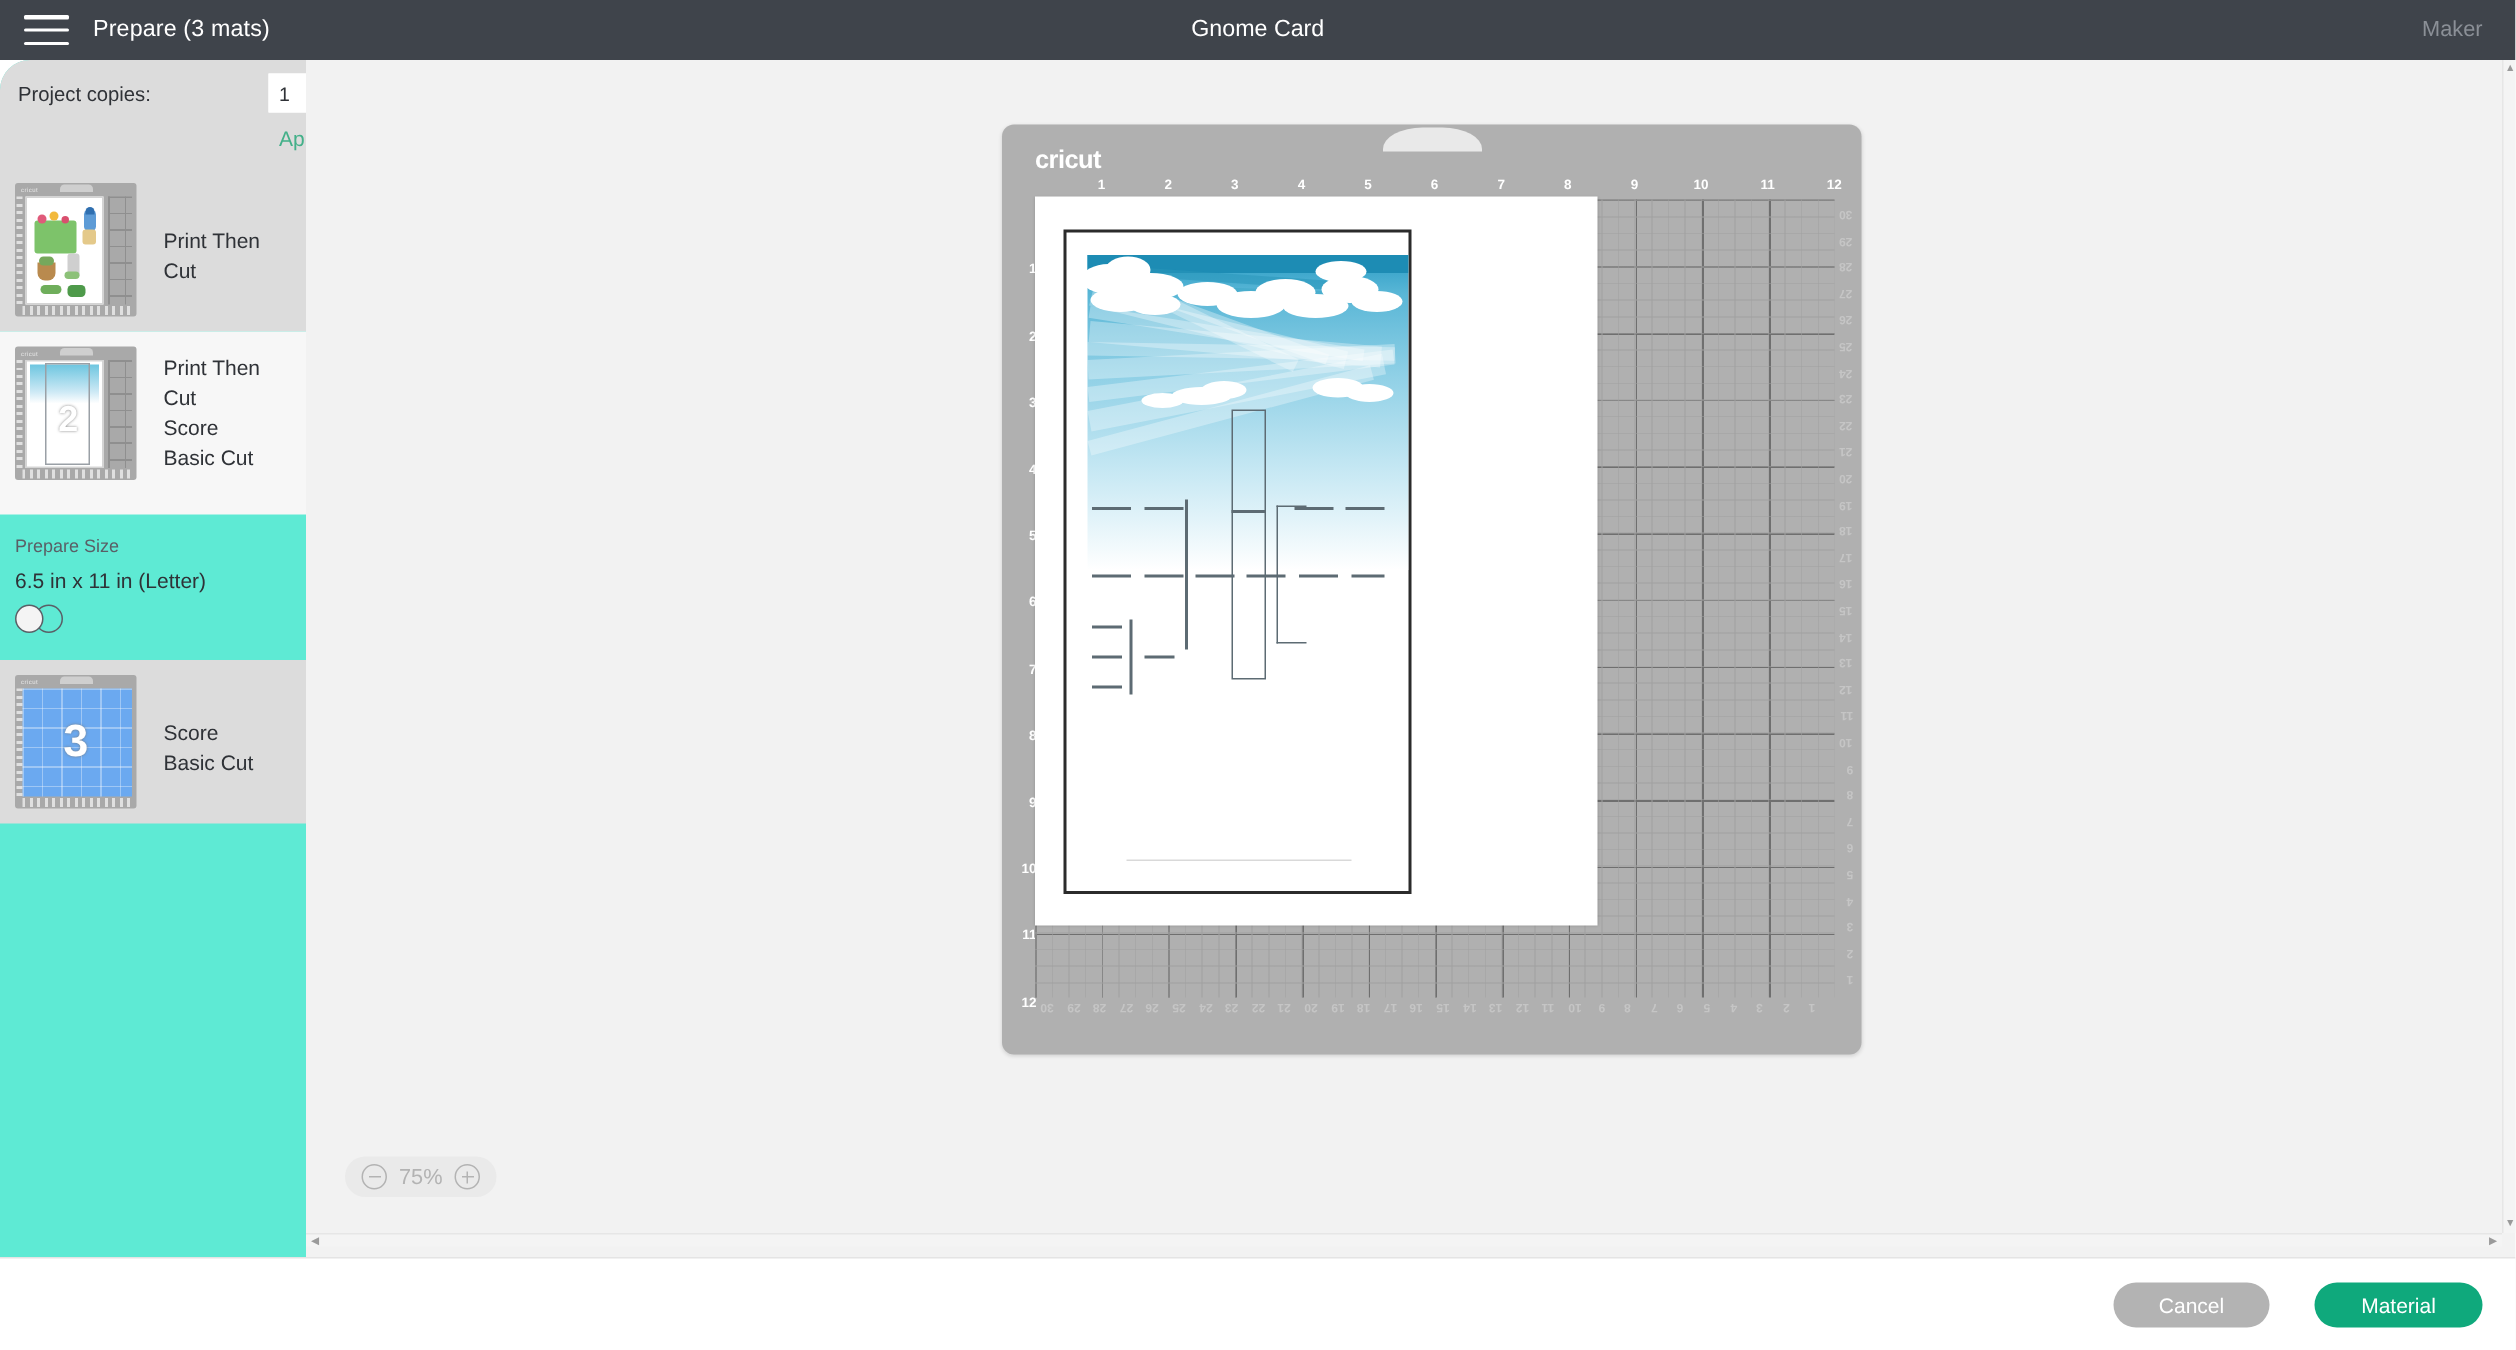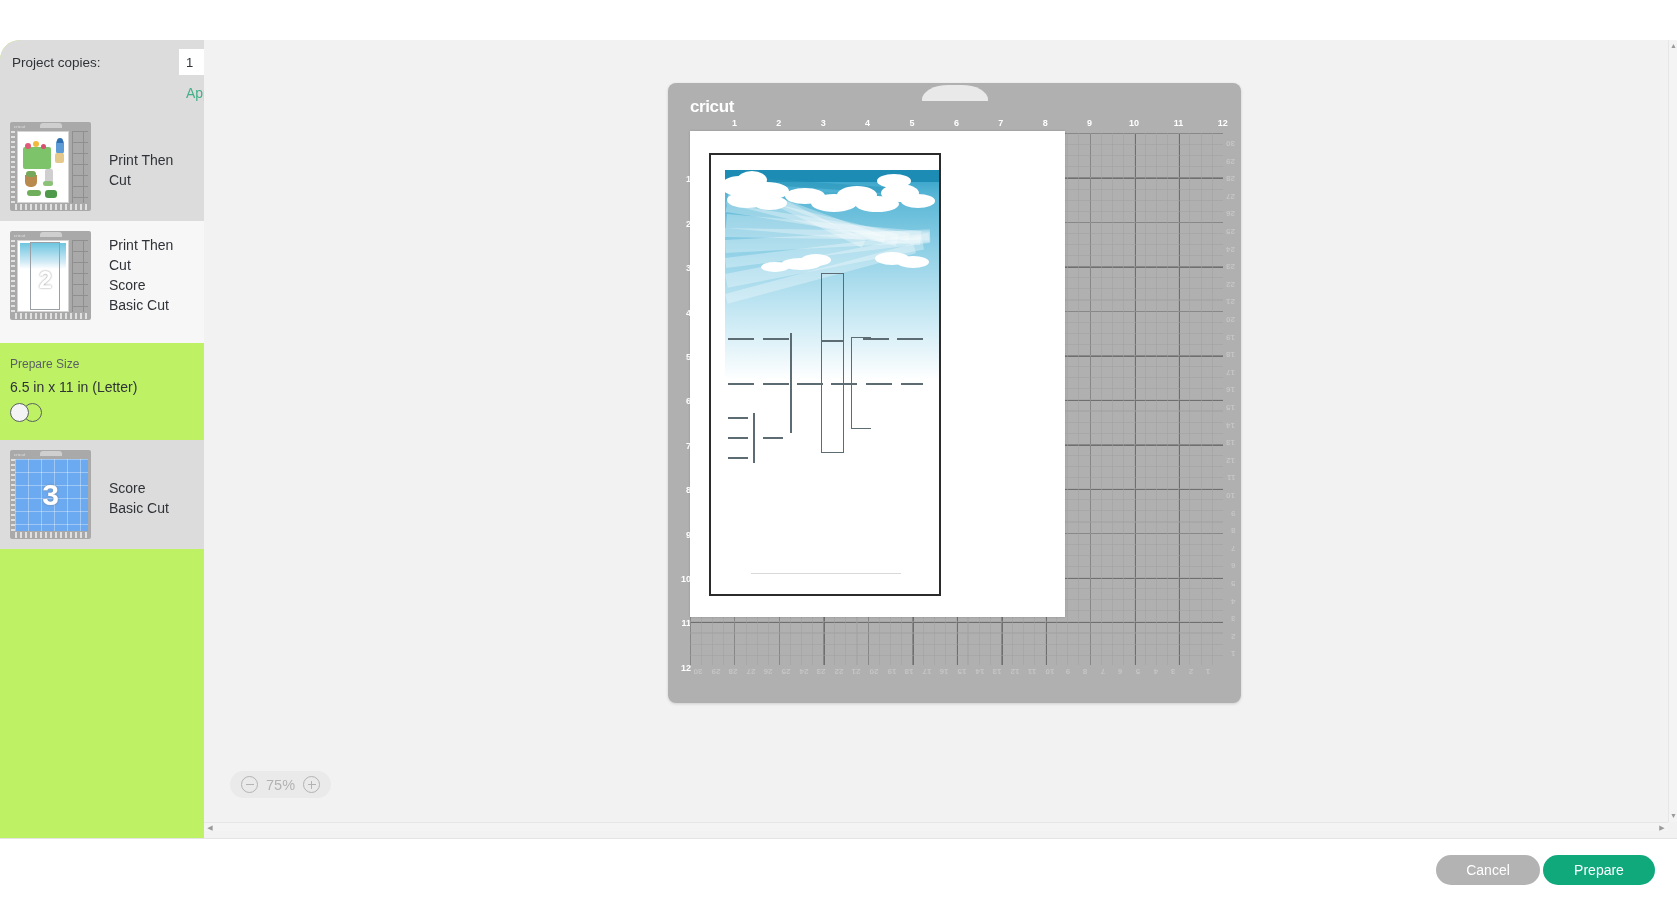--- a/index.html
+++ b/index.html
@@ -28,21 +28,21 @@
     position: absolute; left: 0; right: 0; text-align: center;
     font-size: 15.5px; color: #ffffff; pointer-events: none;
   }
   .topbar-machine {
     position: absolute; right: 22px; font-size: 14.5px; color: #8b9097;
   }
 
   
   .sidebar {
     position: absolute; left: 0; top: 40px; width: 238px; height: 860px;
-    background: #bef264; border-right: 1px solid #e2e2e2;
+    background: #5eead4; border-right: 1px solid #e2e2e2;
     overflow: hidden;
     border-radius: 20px;
   }
   .copies-row {
     display: flex; align-items: center; height: 44px;
     padding: 0 12px; background: #dcdcdc;
   }
   .copies-label { font-size: 13.5px; color: #2f3237; flex: 1; }
   .stepper {
     position: relative; width: 46px; height: 26px; background: #ffffff;
@@ -290,21 +290,21 @@
     position: absolute; top: 0px; width: 8px; height: 9px; color: #9a9a9a; font-size: 7px; line-height: 9px; text-align: center;
   }
   .hscroll .arrow-l { left: 2px; }
   .hscroll .arrow-r { right: 2px; }
 
   
   .footer {
     position: absolute; left: 0; right: 0; bottom: 0; height: 62px;
     background: #ffffff; border-top: 1px solid #e4e4e4;
     display: flex; align-items: center; justify-content: flex-end;
-    padding-right: 22px; gap: 3px;
+    padding-right: 22px; gap: 30px;
   }
   .btn {
     min-width: 104px; height: 30px; border-radius: 16px; border: none;
     font-size: 14px; font-family: "Liberation Sans", sans-serif;
     color: #ffffff; cursor: pointer;
   }
   .btn-cancel { background: #b3b3b3; }
   .btn-continue { background: #0fa97c; min-width: 112px; }
   .sidebar-footer-block {
     position: absolute; left: 0; bottom: 0; width: 203px; height: 62px;
@@ -318,20 +318,30 @@
     content:""; position: absolute; left: -4px; width: 9px; height: 1.5px; background: #1a1a1a;
   }
   .text-caret::before { top: 0; }
   .text-caret::after { bottom: 0; }
 </style>
 </head>
 <body>
 
 <div id="app">
 
+  <div class="topbar">
+    <div class="hamburger">
+      <span></span>
+        <span></span>
+        <span></span>
+    </div>
+    <div class="topbar-title">Prepare (3 mats)</div>
+    <div class="topbar-center">Gnome Card</div>
+    <div class="topbar-machine">Maker</div>
+  </div>
 
   <div class="sidebar">
 
     <div class="copies-row">
       <div class="copies-label">Project copies:</div>
       <div class="stepper">
         <input value="1" style="">
         <div class="stepper-arrows">
           <div class="arr-up"></div>
           <div class="arr-dn"></div>
@@ -600,16 +610,16 @@
     <div class="arrow-t">▲</div>
     <div class="arrow-b">▼</div>
   </div>
   <div class="hscroll">
     <div class="arrow-l">◀</div>
     <div class="arrow-r">▶</div>
   </div>
 
   <div class="footer">
     <button class="btn btn-cancel">Cancel</button>
-    <button class="btn btn-continue">Prepare</button>
+    <button class="btn btn-continue">Material</button>
   </div>
 
 </div>
 
 </body></html>

